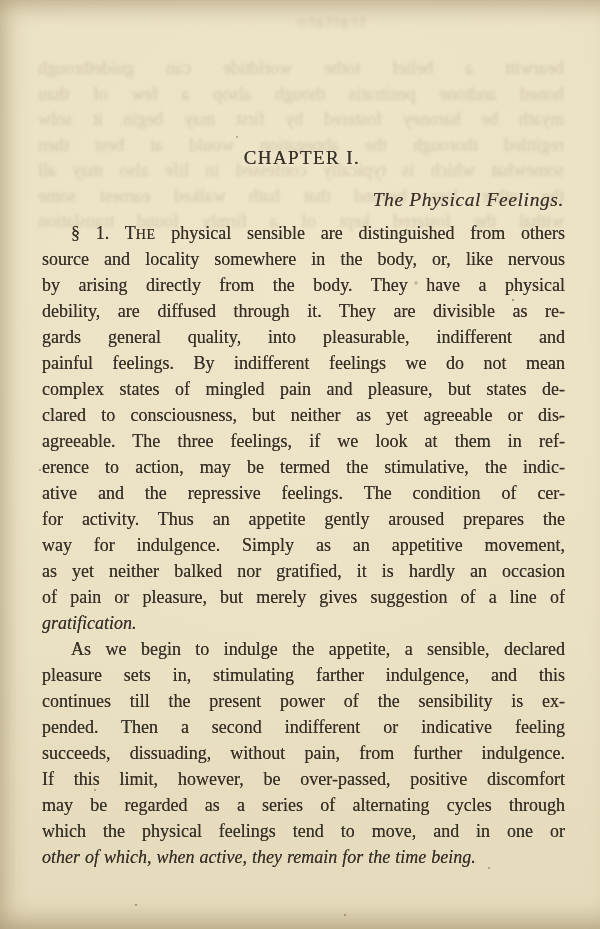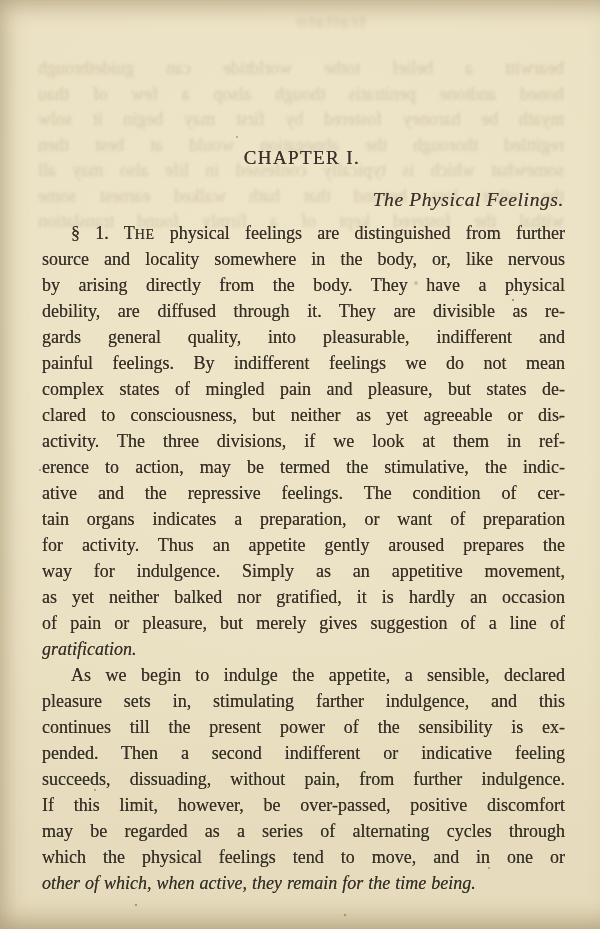--- a/index.html
+++ b/index.html
@@ -108,32 +108,31 @@
       <div class="gline">the other loss beyond that hath walked earnest some</div>
       <div class="gline">withal the fostered kept of a firmly found translation</div>
     </div>
 
   <div class="chapter-heading">CHAPTER I.</div>
 
   <div class="chapter-subtitle">The Physical Feelings.</div>
 
   <div class="body-text" id="body">
       <div>
-        <div class="line first"><span>§ 1. T</span><span class="sc">HE</span><span> physical feelings are distinguished from further</span></div>
+        <div class="line first"><span>§ 1. T</span><span class="sc">HE</span><span> physical sensible are distinguished from others</span></div>
         <div class="line">source and locality somewhere in the body, or, like nervous</div>
         <div class="line">by arising directly from the body. They have a physical</div>
         <div class="line">debility, are diffused through it. They are divisible as re-</div>
         <div class="line">gards general quality, into pleasurable, indifferent and</div>
         <div class="line">painful feelings. By indifferent feelings we do not mean</div>
         <div class="line">complex states of mingled pain and pleasure, but states de-</div>
         <div class="line">clared to consciousness, but neither as yet agreeable or dis-</div>
-        <div class="line">activity. The three divisions, if we look at them in ref-</div>
+        <div class="line">agreeable. The three feelings, if we look at them in ref-</div>
         <div class="line">erence to action, may be termed the stimulative, the indic-</div>
         <div class="line">ative and the repressive feelings. The condition of cer-</div>
-        <div class="line">tain organs indicates a preparation, or want of preparation</div>
         <div class="line">for activity. Thus an appetite gently aroused prepares the</div>
         <div class="line">way for indulgence. Simply as an appetitive movement,</div>
         <div class="line">as yet neither balked nor gratified, it is hardly an occasion</div>
         <div class="line">of pain or pleasure, but merely gives suggestion of a line of</div>
         <div class="line last">gratification.</div>
       </div>
       <div>
         <div class="line first">As we begin to indulge the appetite, a sensible, declared</div>
         <div class="line">pleasure sets in, stimulating farther indulgence, and this</div>
         <div class="line">continues till the present power of the sensibility is ex-</div>

